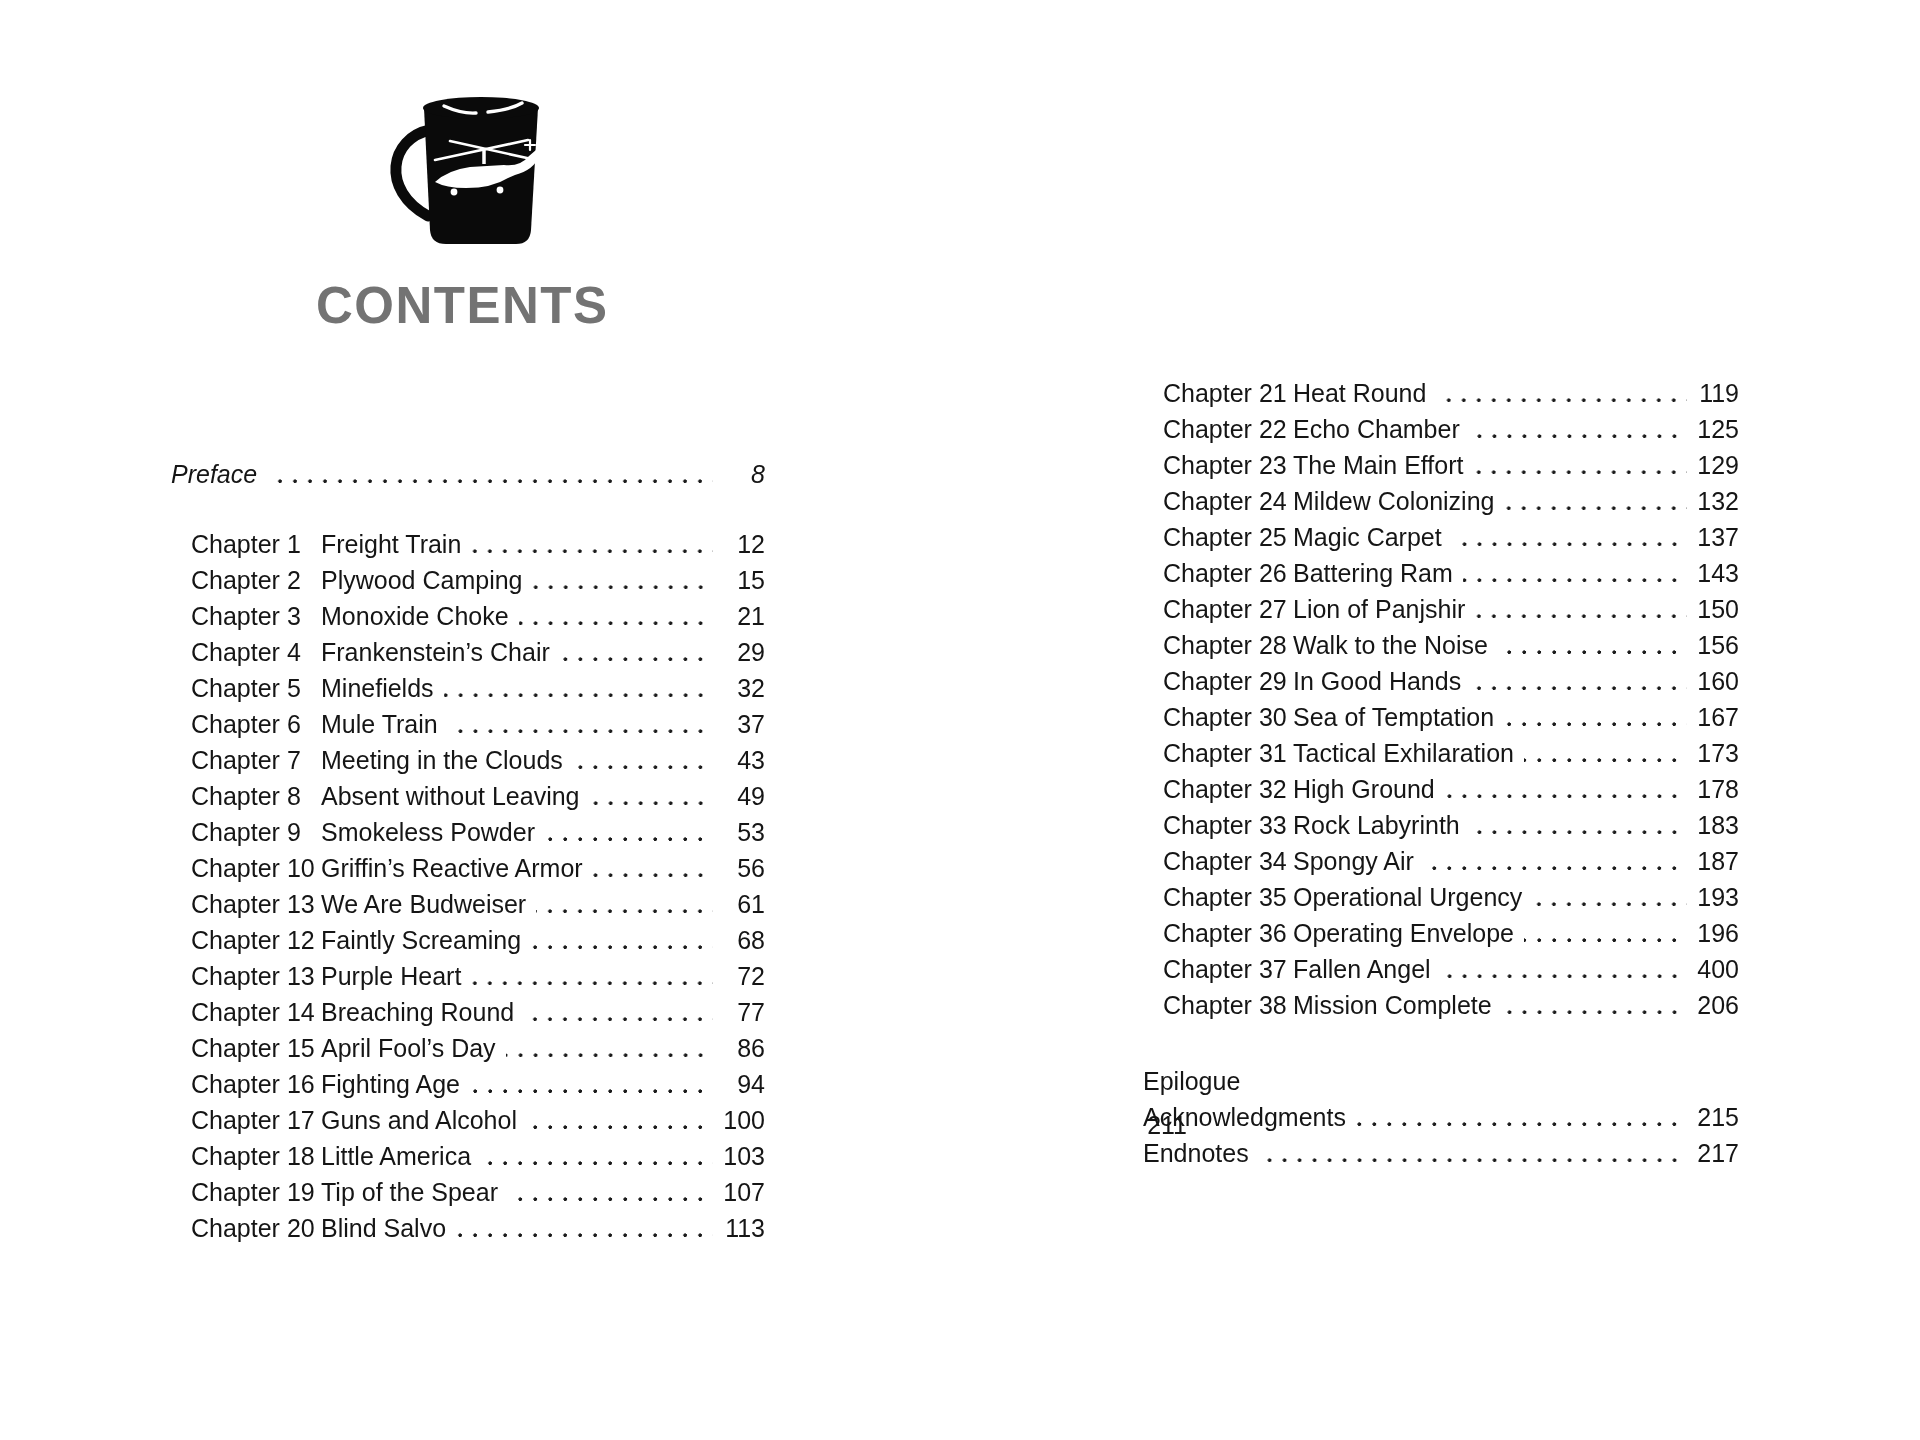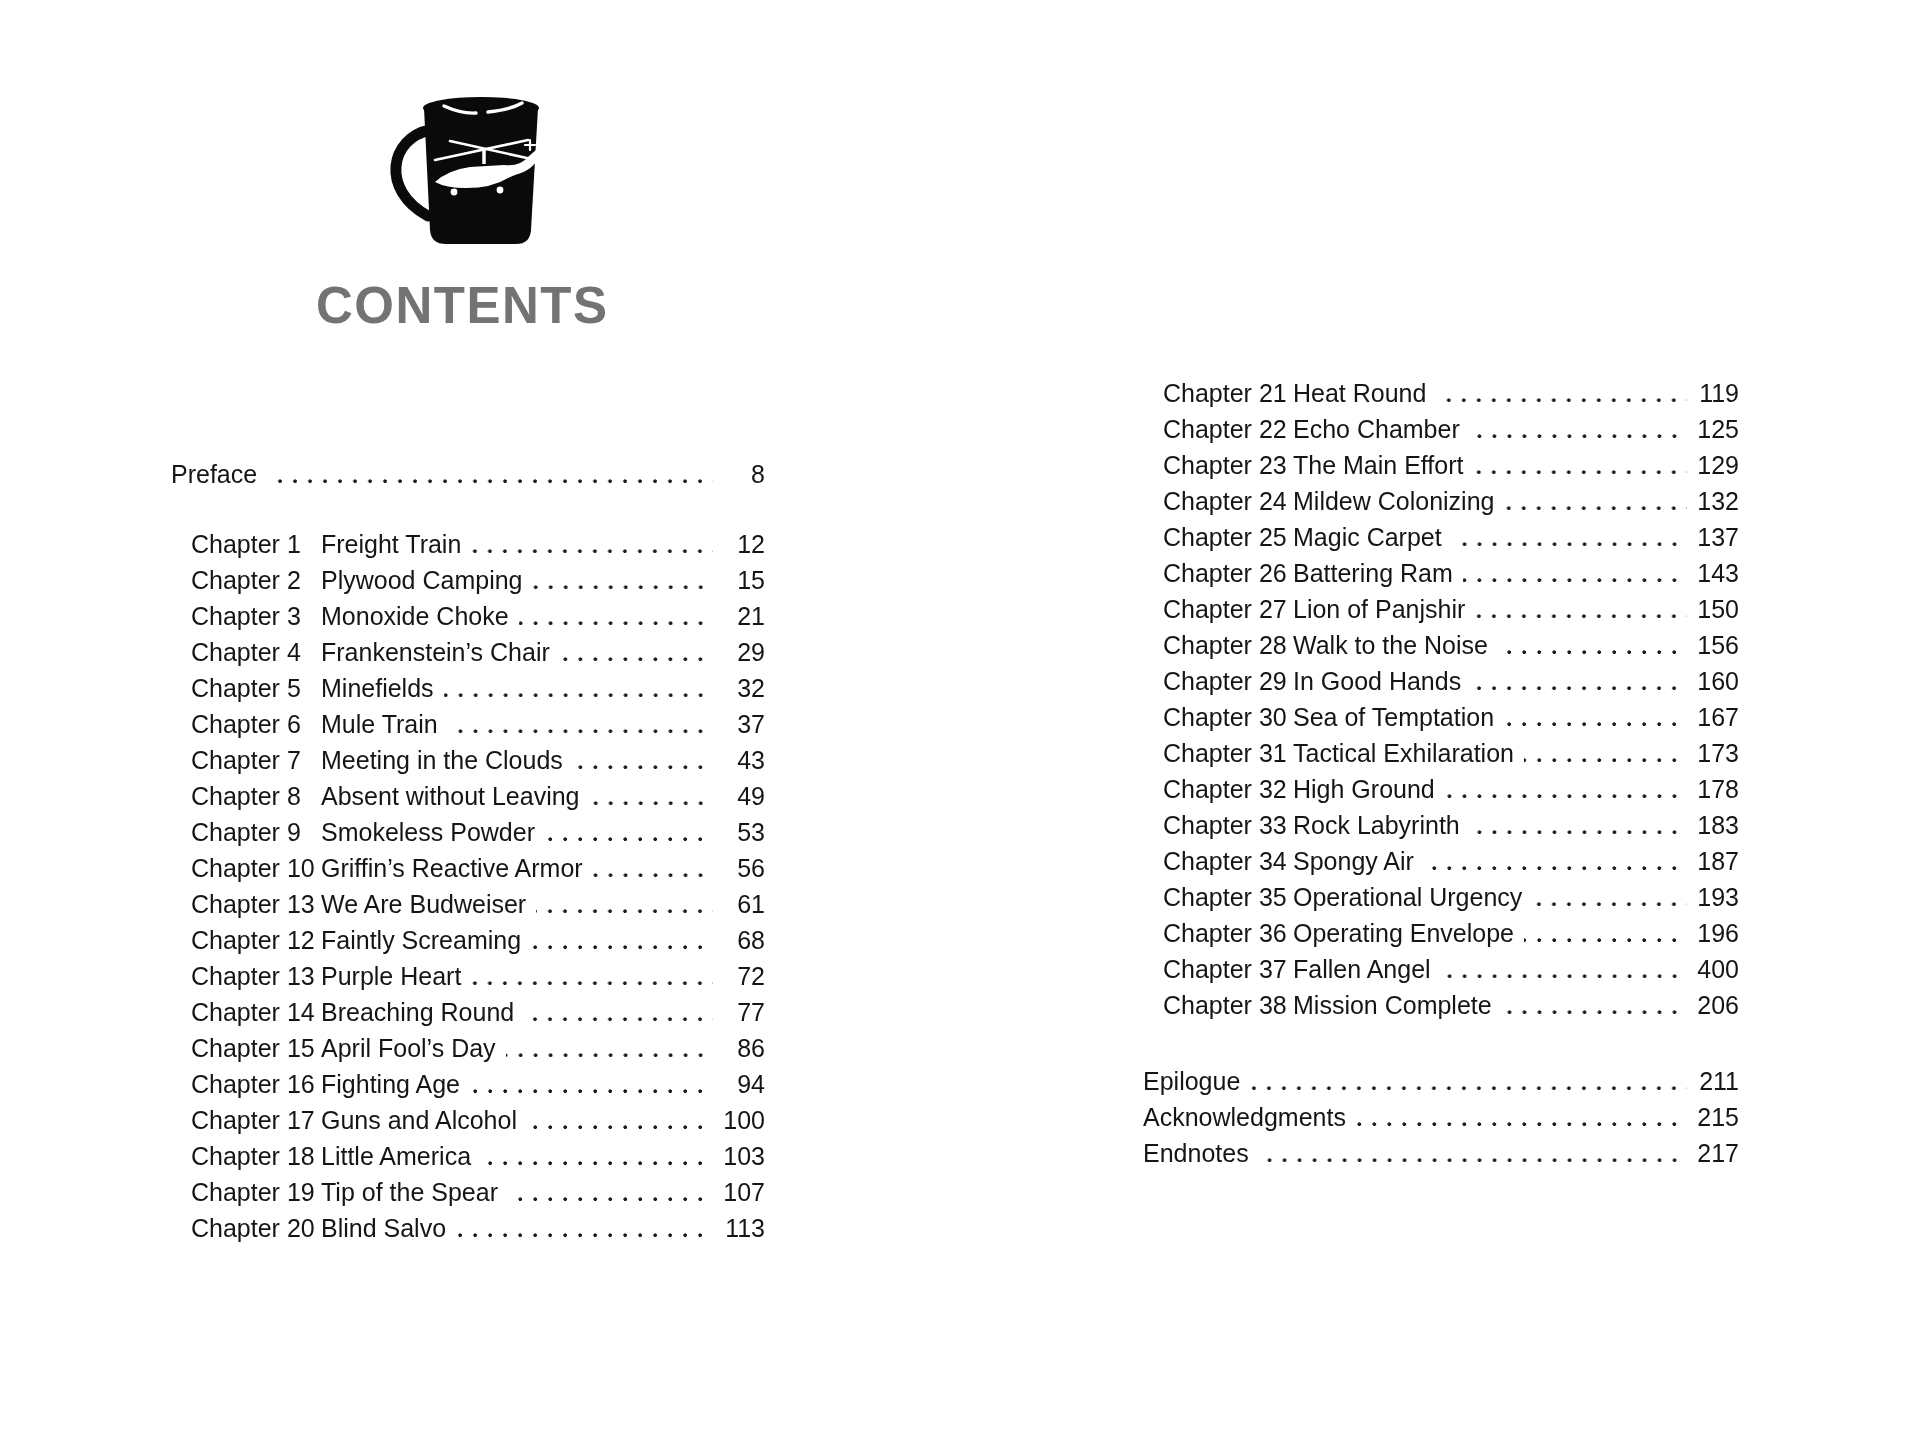--- a/index.html
+++ b/index.html
@@ -22,22 +22,22 @@
   .row.chapter{padding-left:20px;justify-content:center;}
   .row .label{flex:0 0 auto;}
   .row.chapter .label{width:130px;flex:0 0 130px;}
   .row .title{flex:0 0 auto;}
   .leader{
     flex:1 1 auto;align-self:flex-end;height:5px;margin:0 8px 8px 10px;min-width:20px;
     background-image:radial-gradient(circle at 2.2px 2.2px,#1b1b1b 1.55px,rgba(0,0,0,0) 2.1px);
     background-size:15px 5px;background-repeat:repeat-x;background-position:right bottom;
   }
   .pagenum{flex:0 0 auto;min-width:44px;text-align:right;}
-  .gap-after{margin-bottom:34px;}
-  .backmatter-gap{margin-top:40px;}
+  .gap-after{margin-bottom:34px;font-style:italic;}
+  .backmatter-gap{margin-top:40px;flex-direction:column;}
 </style>
 </head>
 <body>
 
 <div class="spread">
 
   <div class="mug">
     <svg viewBox="0 0 170 156" width="170" height="156">
 
       <path d="M42,36 C 2,44 -8,96 40,122" fill="none" stroke="#0a0a0a" stroke-width="11" stroke-linecap="round"></path>

